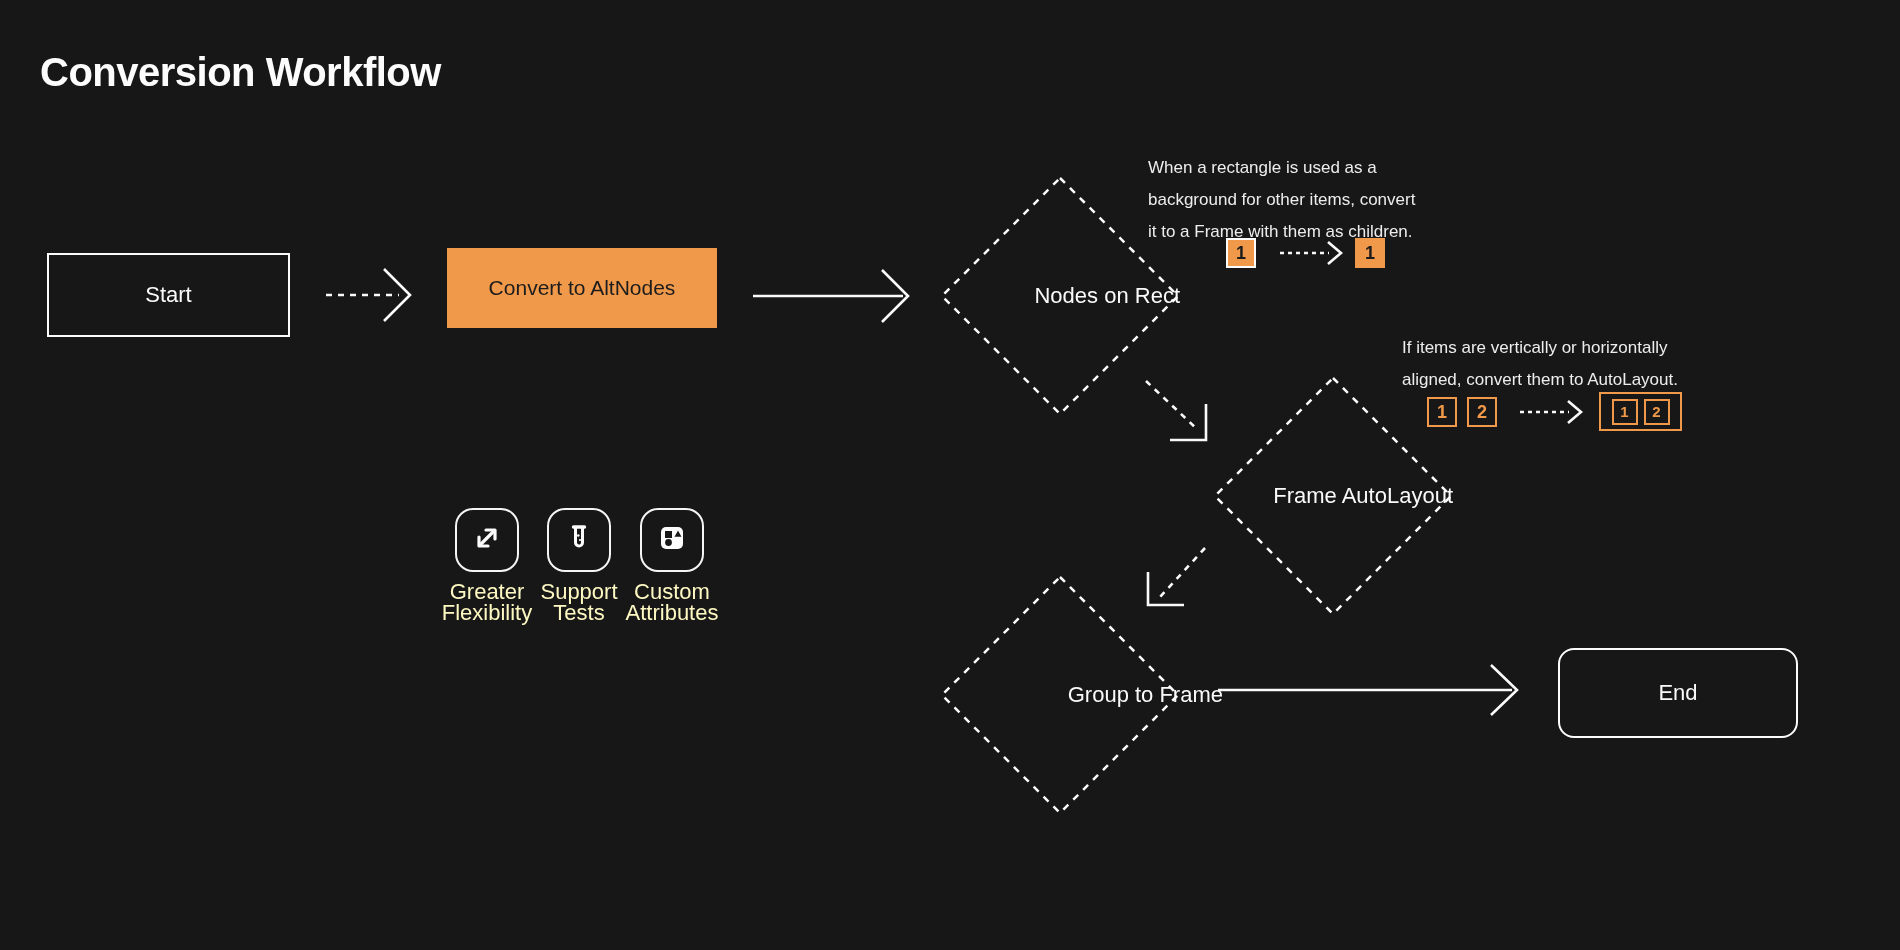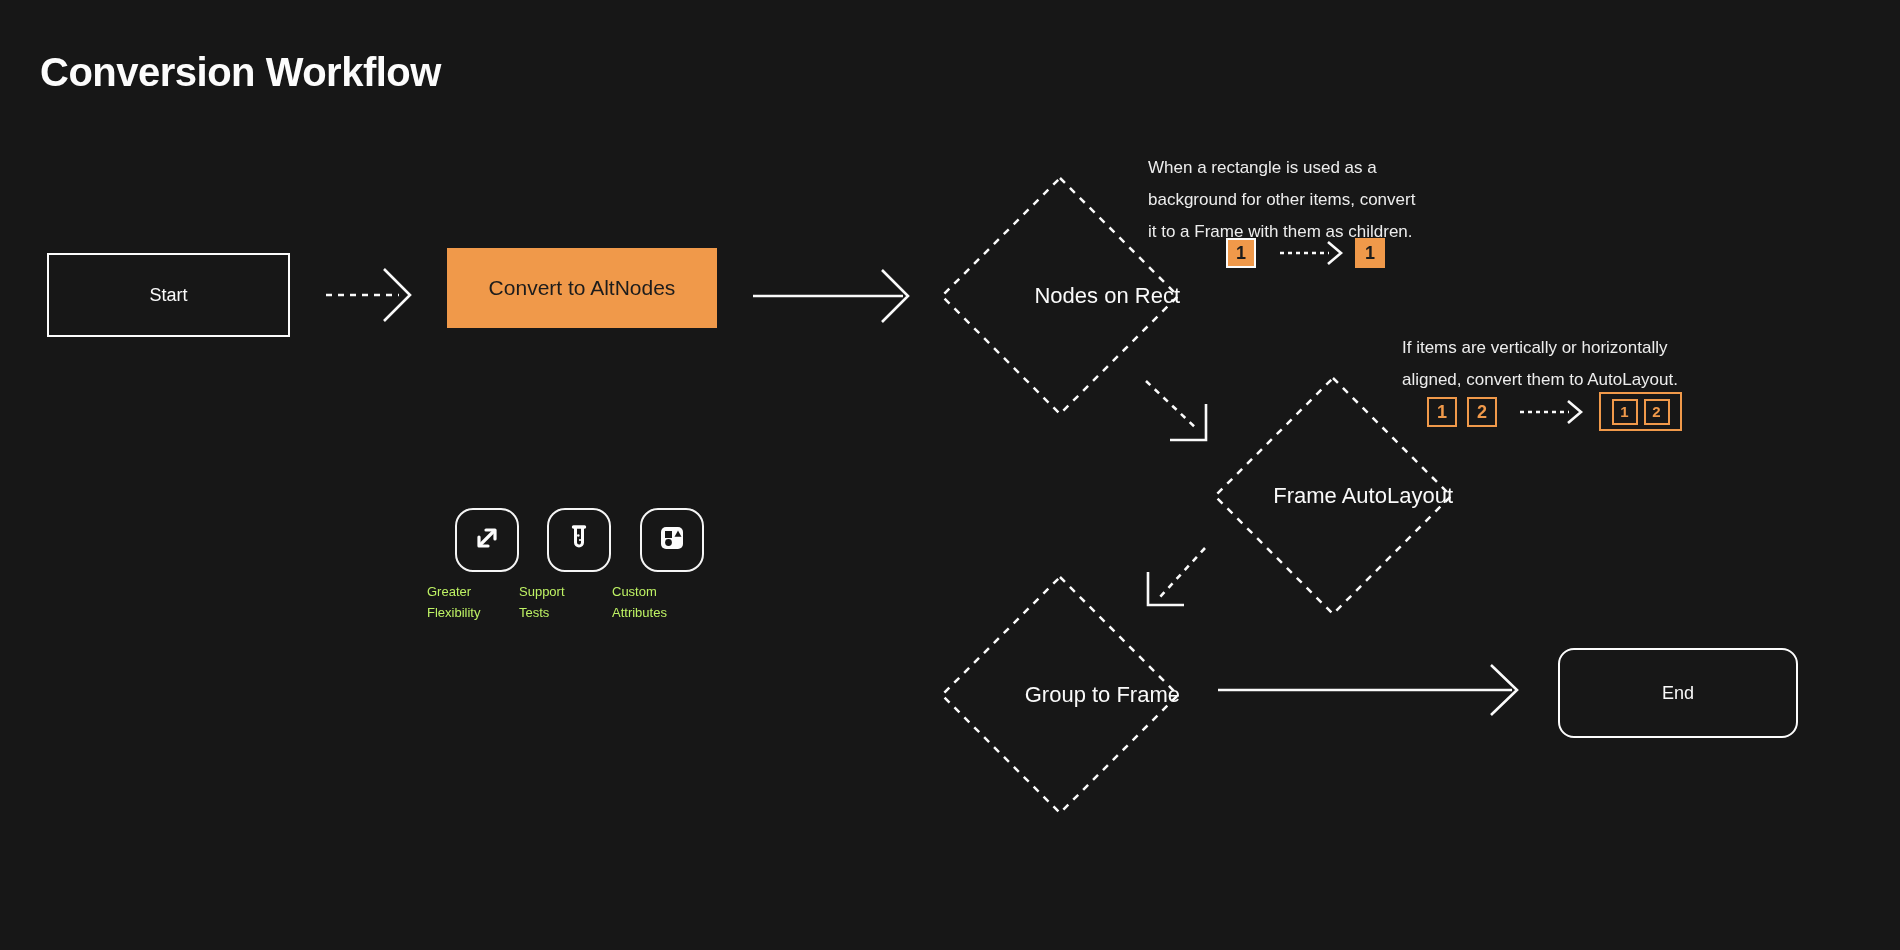--- a/index.html
+++ b/index.html
@@ -8,26 +8,26 @@
     --line:#FAFAFA;
     --ink:#1C1C1C;
   }
   *{margin:0;padding:0;box-sizing:border-box;}
   html,body{background:var(--bg);}
   body{font-family:"Liberation Sans","DejaVu Sans",sans-serif;color:#F2F2F2;}
   .canvas{position:relative;width:1900px;height:950px;background:var(--bg);overflow:hidden;}
   .title{position:absolute;left:40px;top:50px;font-size:40px;font-weight:700;letter-spacing:-0.5px;color:#FCFCFC;}
   svg.connector-layer{position:absolute;left:0;top:0;pointer-events:none;}
   .node{position:absolute;display:flex;align-items:center;justify-content:center;}
-  .terminal{width:243px;height:84px;border:2.5px solid #FCFCFC;font-size:18px;color:#FAFAFA;}
+  .terminal{width:243px;height:84px;border:2.5px solid #FCFCFC;font-size:22px;color:#FAFAFA;}
   .process{width:270px;height:80px;background:var(--accent);font-size:21px;color:var(--ink);font-weight:500;}
   .diamond-label{position:absolute;width:240px;text-align:right;font-size:22px;color:#FAFAFA;}
   .note{position:absolute;font-size:17px;line-height:32px;color:#EDEDED;white-space:pre-line;}
   .feature-box{position:absolute;width:64px;height:64px;border:2px solid #F5F5F5;border-radius:18px;display:flex;align-items:center;justify-content:center;}
-  .feature-label{position:absolute;width:120px;font-size:13px;line-height:21px;color:#bef264;white-space:pre-line;}
+  .feature-label{position:absolute;width:120px;text-align:center;font-size:22px;line-height:21px;color:#fef9c3;white-space:pre-line;}
   .chip{position:absolute;width:30px;height:30px;display:flex;align-items:center;justify-content:center;font-size:18px;font-weight:700;}
   .chip.filled{background:var(--accent);color:var(--ink);}
   .chip.bordered{border:2px solid #FCFCFC;}
   .chip.outline{background:transparent;border:2px solid var(--accent);color:var(--accent);font-weight:600;}
   .result-group{position:absolute;left:1599px;top:392px;width:83px;height:39px;border:2.5px solid var(--accent);display:flex;align-items:center;justify-content:center;gap:6px;}
   .result-group .mini{width:26px;height:26px;border:2px solid var(--accent);color:var(--accent);font-size:15px;font-weight:600;display:flex;align-items:center;justify-content:center;}
 </style>
 </head>
 <body>
 
@@ -106,21 +106,21 @@
 
   <div class="feature-label" style="left:427px;top:581px;">Greater
 Flexibility</div>
   <div class="feature-label" style="left:519px;top:581px;">Support
 Tests</div>
   <div class="feature-label" style="left:612px;top:581px;">Custom
 Attributes</div>
 
   <div class="diamond-label" style="left:940px;top:283px;">Nodes on Rect</div>
   <div class="diamond-label" style="left:1213px;top:483px;">Frame AutoLayout</div>
-  <div class="diamond-label" style="left:940px;top:682px;">Group to Frame</div>
+  <div class="diamond-label" style="left:983px;top:682px;">Group to Frame</div>
 
   <div class="note" style="left:1148px;top:152px;">When a rectangle is used as a
 background for other items, convert
 it to a Frame with them as children.</div>
   <div class="chip filled bordered" style="left:1226px;top:238px;">1</div>
   <div class="chip filled" style="left:1355px;top:238px;">1</div>
 
   <div class="note" style="left:1402px;top:332px;">If items are vertically or horizontally
 aligned, convert them to AutoLayout.</div>
   <div class="chip outline" style="left:1427px;top:397px;">1</div>

